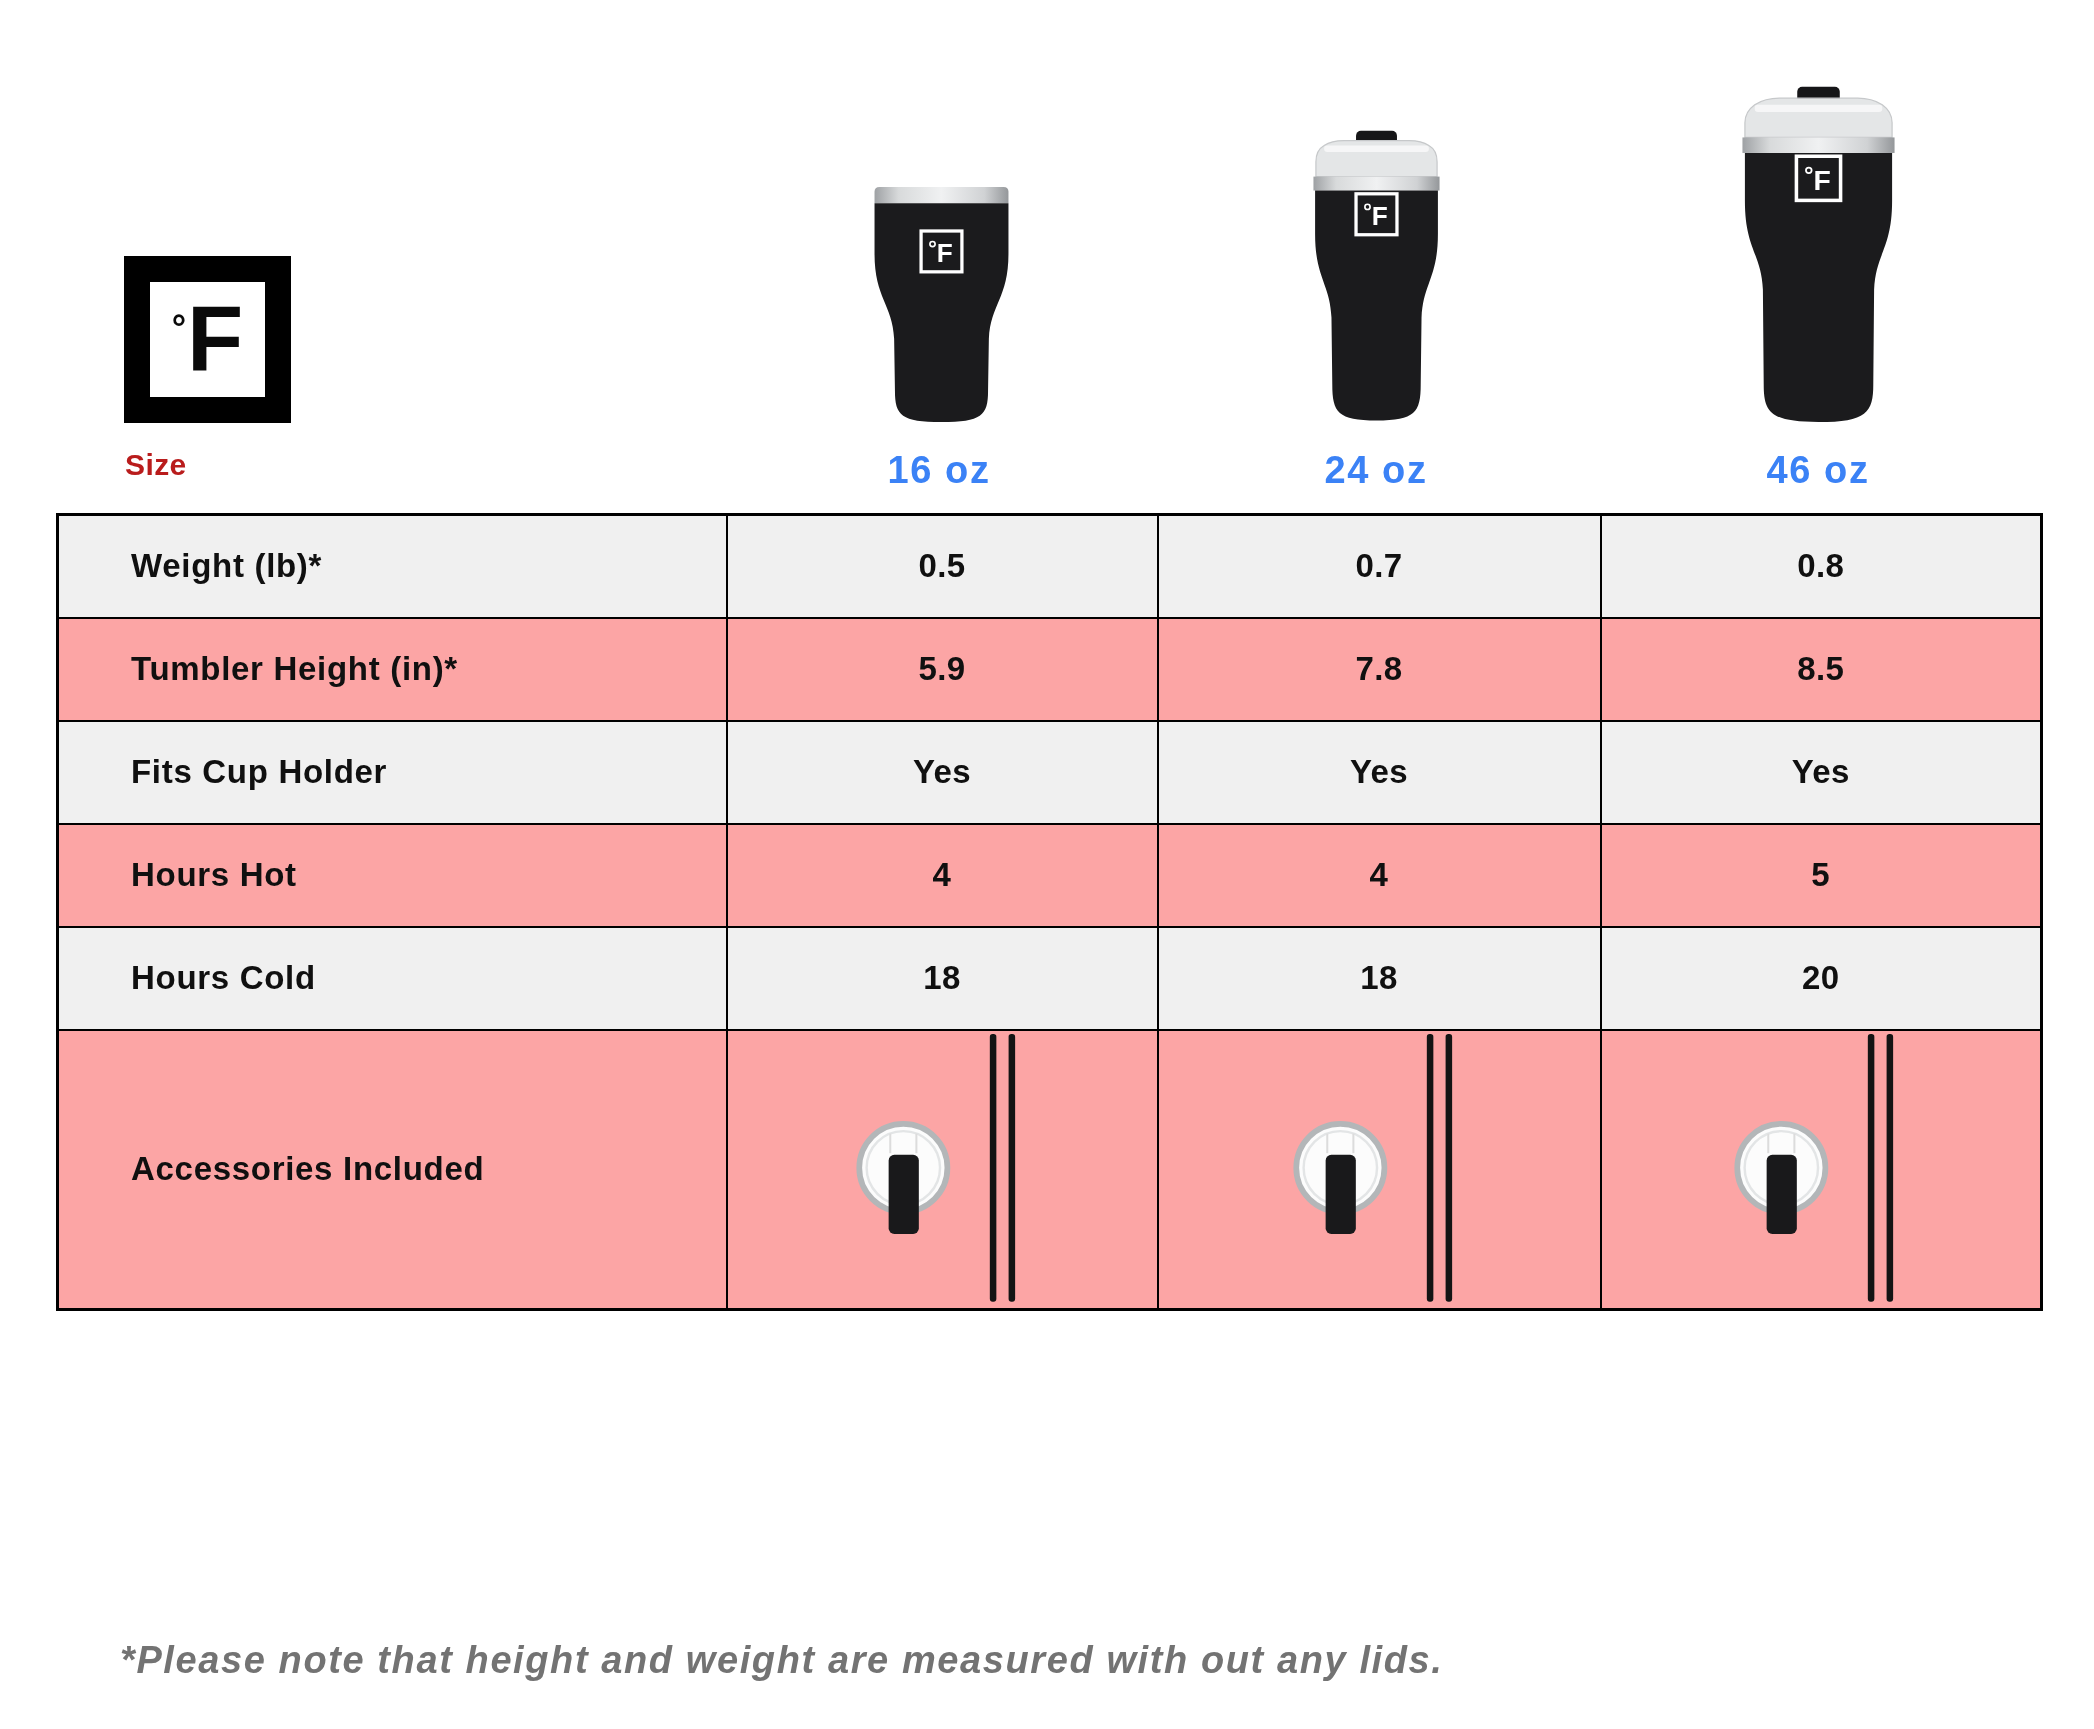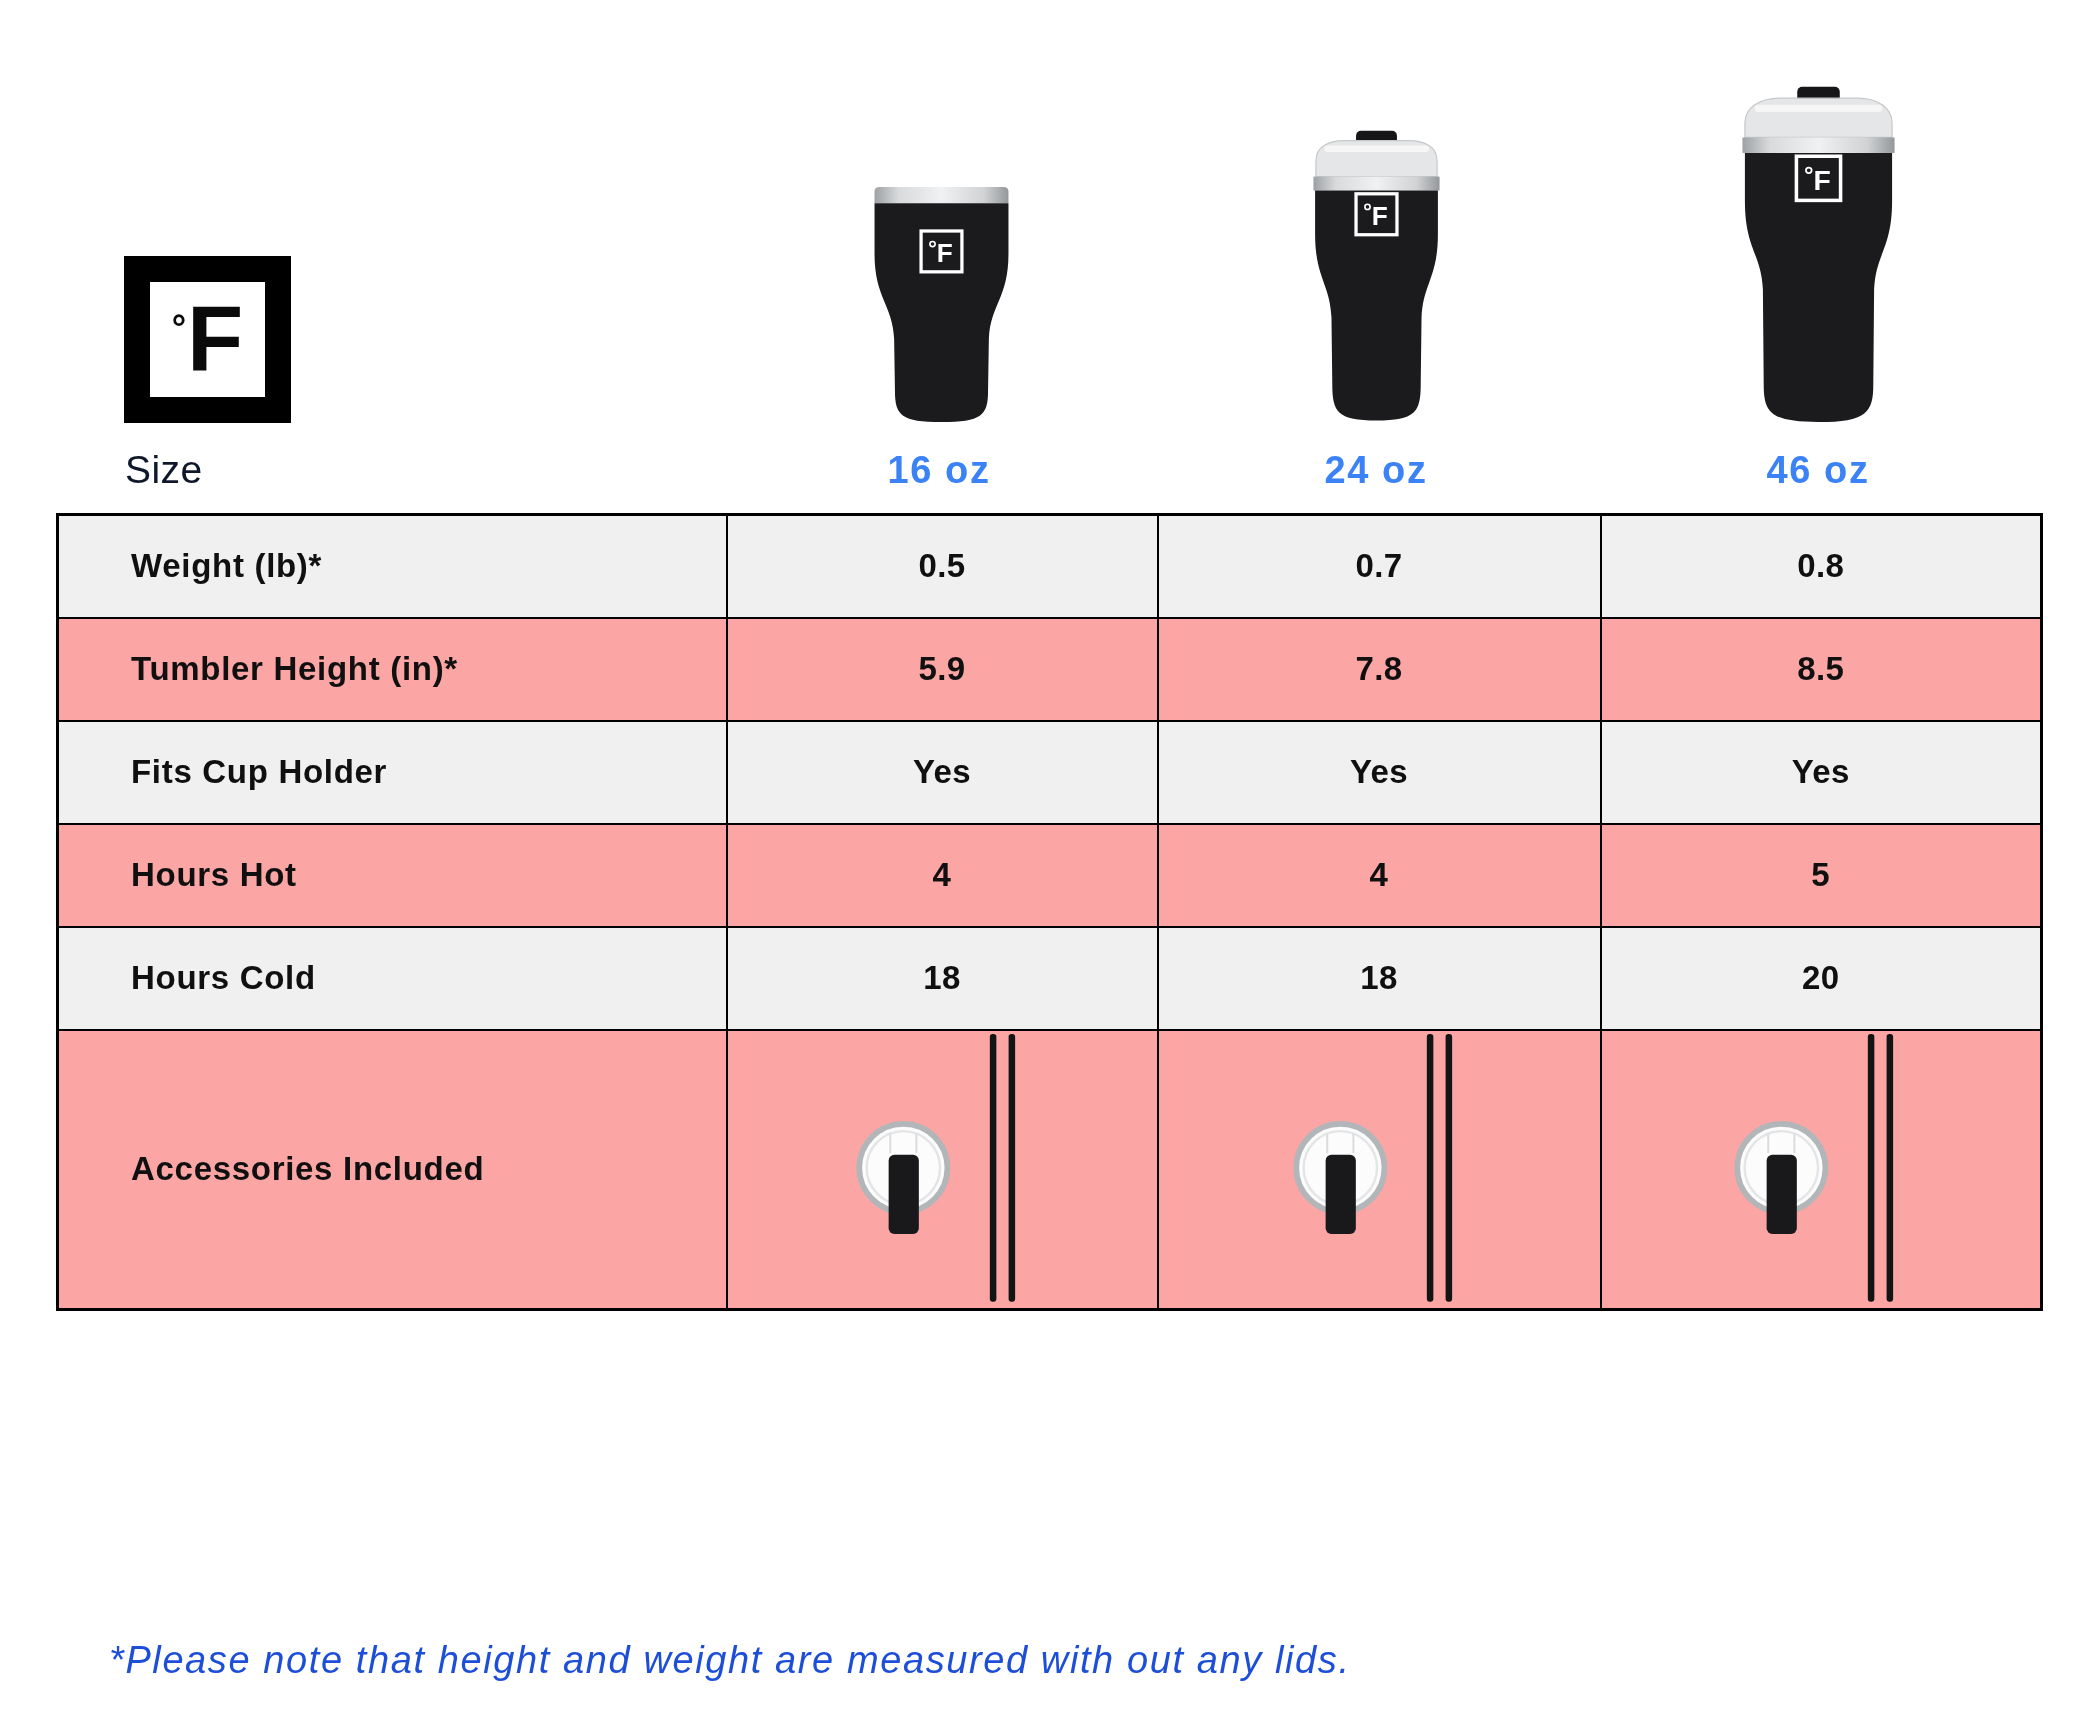--- a/index.html
+++ b/index.html
@@ -18,22 +18,22 @@
     font-size:36px;font-weight:700;line-height:1;
     align-self:flex-start;margin-top:28px;margin-right:0.8px;color:#0a0a0a;
   }
   .brand-logo .letter{
     font-size:92px;font-weight:700;line-height:1;margin-top:-3.3px;color:#0a0a0a;
     letter-spacing:0;
   }
 
   
   .size-label{
-    position:absolute;left:125px;top:448px;font-size:39px;font-weight:400;
-    letter-spacing:0.4px;color:#0f172a;
+    position:absolute;left:125px;top:448px;font-size:30px;font-weight:700;
+    letter-spacing:0.4px;color:#b91c1c;
   }
   .size-caption{
     position:absolute;top:449px;transform:translateX(-50%);
     font-size:38px;font-weight:700;letter-spacing:1.6px;color:#3b82f6;white-space:nowrap;
   }
   .cap-16{left:939px;} .cap-24{left:1376px;} .cap-32{left:1818px;}
 
   
   .tumbler{position:absolute;}
   .t16{left:871px;top:182px;}
@@ -52,23 +52,23 @@
   .spec-table tr{height:103px;}
   .spec-table tr.acc-row{height:276px;}
   .spec-table tr:nth-child(odd) td{background:#f0f0f0;}
   .spec-table td.lbl{text-align:left;padding-left:72px;letter-spacing:0.7px;margin-top:12px;}
   .spec-table td.val{text-align:center;letter-spacing:0.4px;}
   .spec-table td.acc{text-align:center;}
   .acc-wrap{display:flex;align-items:center;justify-content:center;}
 
   
   .footnote{
-    position:absolute;left:109px;top:1639px;
-    font-size:38px;font-style:italic;font-weight:400;letter-spacing:1.6px;
-    color:#1d4ed8;white-space:nowrap;
+    position:absolute;left:120px;top:1639px;
+    font-size:38px;font-style:italic;font-weight:700;letter-spacing:1.6px;
+    color:#737373;white-space:nowrap;
   }
 </style>
 </head>
 <body>
 
 <div class="page">
 
   <svg width="0" height="0" style="position:absolute" aria-hidden="true">
     <defs>
       <linearGradient id="silverGrad" x1="0" y1="0" x2="1" y2="0">

